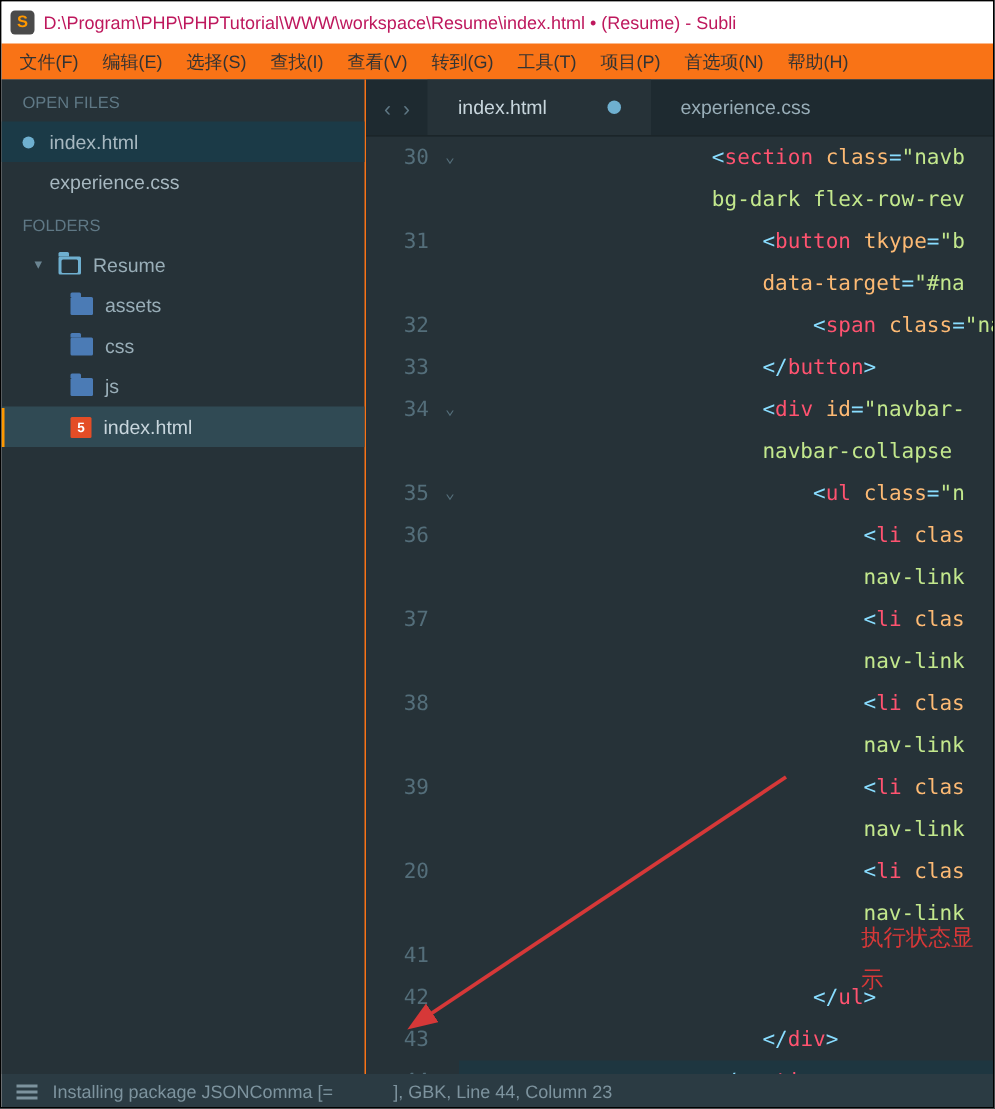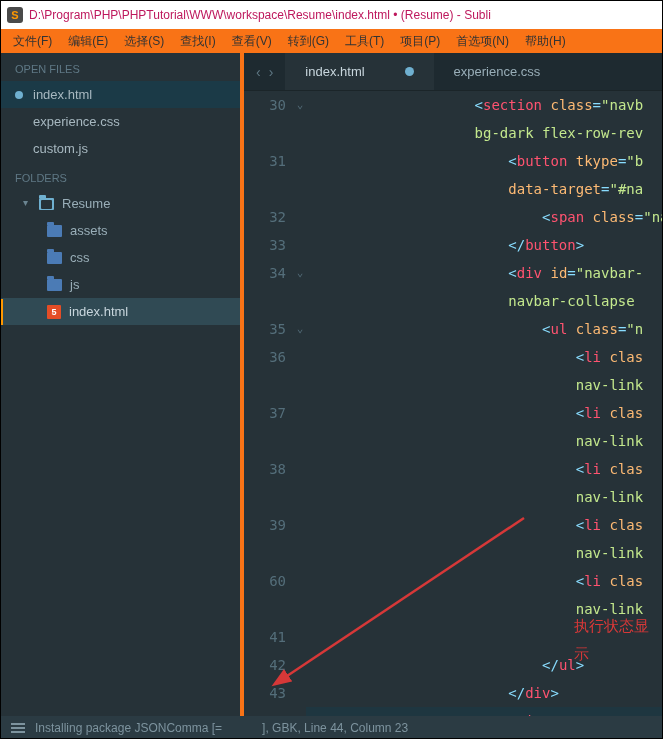--- a/index.html
+++ b/index.html
@@ -3,21 +3,21 @@
 <meta charset="utf-8">
 <style>
 * { margin: 0; padding: 0; box-sizing: border-box; }
 body { width: 663px; height: 739px; font-family: "Microsoft YaHei", sans-serif; font-size: 13px; overflow: hidden; background: #fff; border: 1px solid #000; }
 .titlebar { height: 28px; background: #fff; display: flex; align-items: center; padding: 0 6px; font-size: 12px; color: #be185d; }
 .titlebar .app-icon { width: 16px; height: 16px; background: #4a4a4a; border-radius: 3px; margin-right: 6px; display: flex; align-items: center; justify-content: center; }
 .titlebar .app-icon::before { content: "S"; color: #ff9800; font-weight: bold; font-size: 11px; }
 .menubar { height: 24px; background: #f97316; display: flex; align-items: center; padding: 0 4px; font-size: 12px; color: #333; }
 .menubar span { padding: 2px 8px; cursor: default; }
 .app-body { display: flex; height: 663px; background: #263238; }
-.sidebar { width: 243px; background: #263238; color: #819098; display: flex; flex-direction: column; border-right: 4px solid #f97316; }
+.sidebar { width: 243px; background: #263238; color: #819098; display: flex; flex-direction: column; border-right: 1px solid #f97316; }
 .section-title { padding: 10px 14px 6px; font-size: 11px; color: #5f7885; }
 .open-file { display: flex; align-items: center; padding: 6px 14px 6px 14px; color: #a7b8c0; font-size: 13px; }
 .open-file.active { background: #1b3a47; }
 .open-file .dot { width: 8px; height: 8px; border-radius: 50%; background: #6fb0d0; margin-right: 10px; flex-shrink: 0; }
 .open-file.inactive .dot { visibility: hidden; }
 .folder-item { display: flex; align-items: center; padding: 6px 14px 6px 24px; color: #99aeb8; font-size: 13px; }
 .folder-item .fold-icon { width: 8px; height: 8px; margin-right: 6px; position: relative; }
 .folder-item .fold-icon::before { content: "▾"; color: #6b8592; font-size: 10px; position: absolute; left: -2px; top: -3px; }
 .folder-icon { width: 15px; height: 12px; background: #6fb0d0; margin-right: 8px; border-radius: 1px; position: relative; }
 .folder-icon::before { content: ""; position: absolute; top: -3px; left: 0; width: 7px; height: 3px; background: #6fb0d0; border-radius: 1px 1px 0 0; }
@@ -81,24 +81,20 @@
   <div class="sidebar">
     <div class="section-title">OPEN FILES</div>
     <div class="open-file active">
       <span class="dot"></span>
       <span>index.html</span>
     </div>
     <div class="open-file inactive">
       <span class="dot"></span>
       <span>experience.css</span>
     </div>
-    <div class="open-file inactive">
-      <span class="dot"></span>
-      <span>custom.js</span>
-    </div>
 
     <div class="section-title">FOLDERS</div>
     <div class="folder-item">
       <span class="fold-icon"></span>
       <span class="folder-icon open"></span>
       <span>Resume</span>
     </div>
     <div class="subfolder">
       <span class="folder-icon closed"></span>
       <span>assets</span>
@@ -144,21 +140,21 @@
           <div class="line"></div>
           <div class="line">35</div>
           <div class="line">36</div>
           <div class="line"></div>
           <div class="line">37</div>
           <div class="line"></div>
           <div class="line">38</div>
           <div class="line"></div>
           <div class="line">39</div>
           <div class="line"></div>
-          <div class="line">60</div>
+          <div class="line">20</div>
           <div class="line"></div>
           <div class="line">41</div>
           <div class="line">42</div>
           <div class="line">43</div>
           <div class="line">44</div>
         </div>
       <div class="fold-col" id="foldcol">
           <div class="fm">⌄</div>
           <div class="fm"></div>
           <div class="fm"></div>

